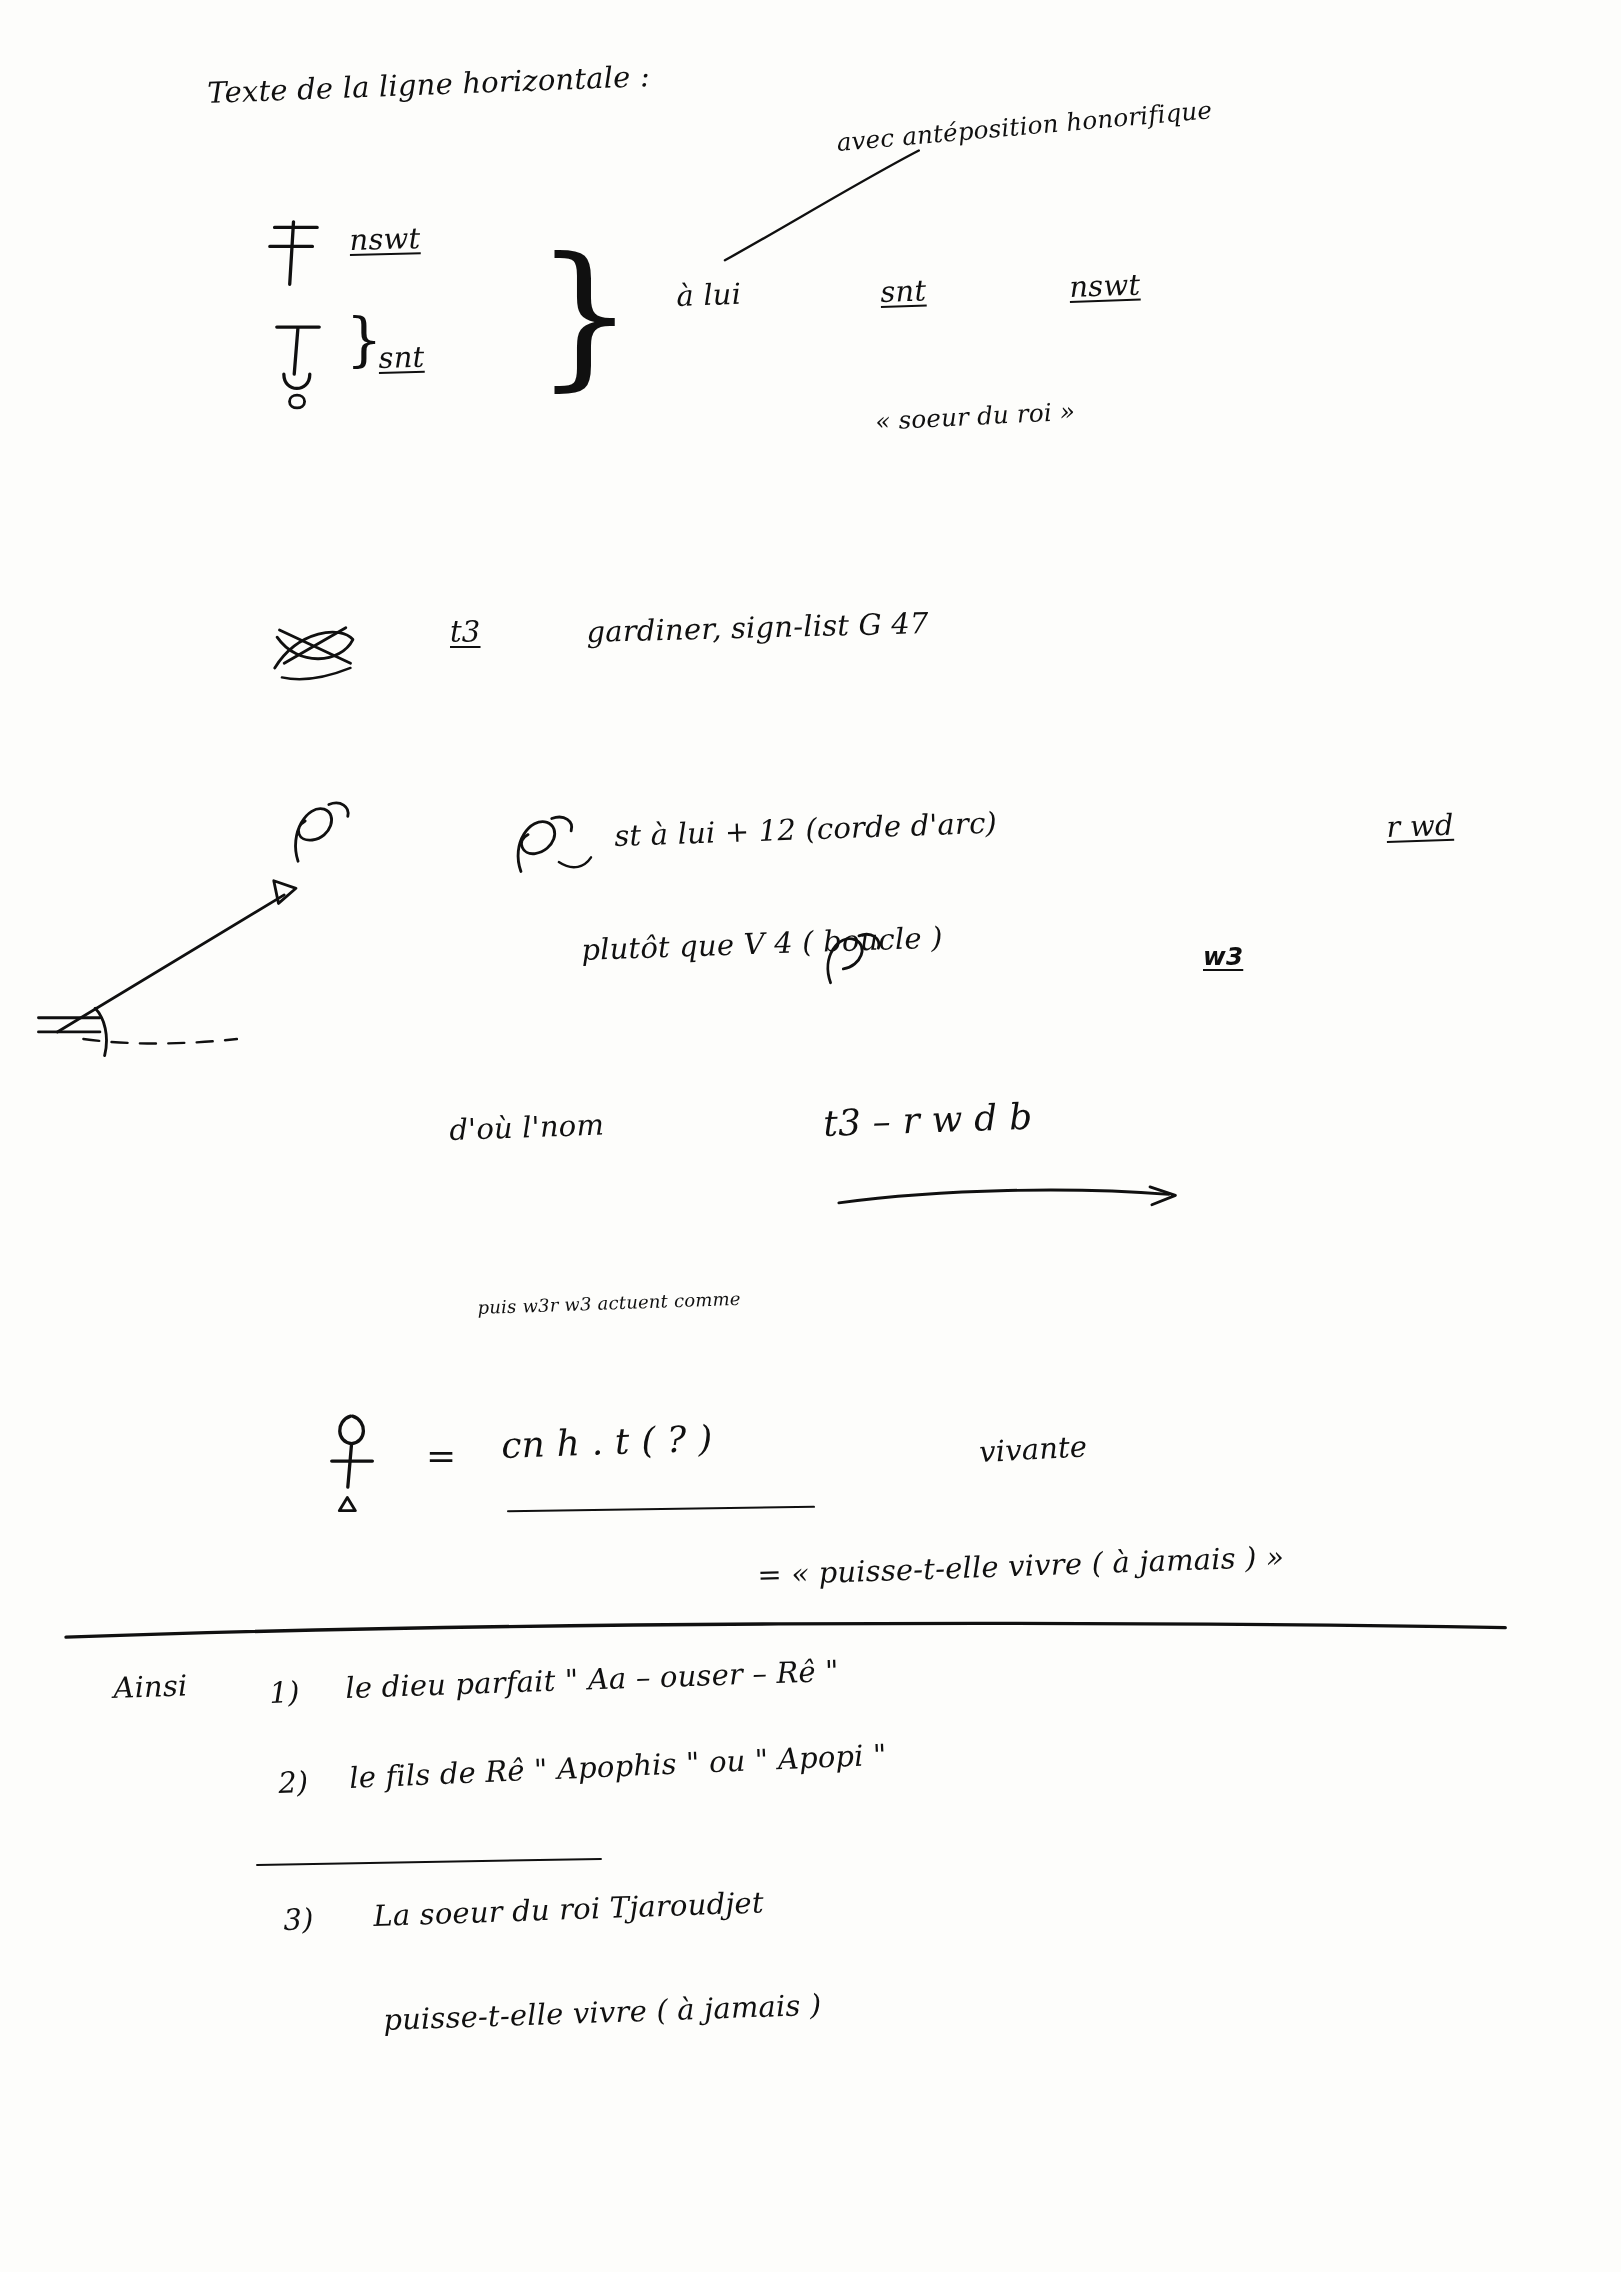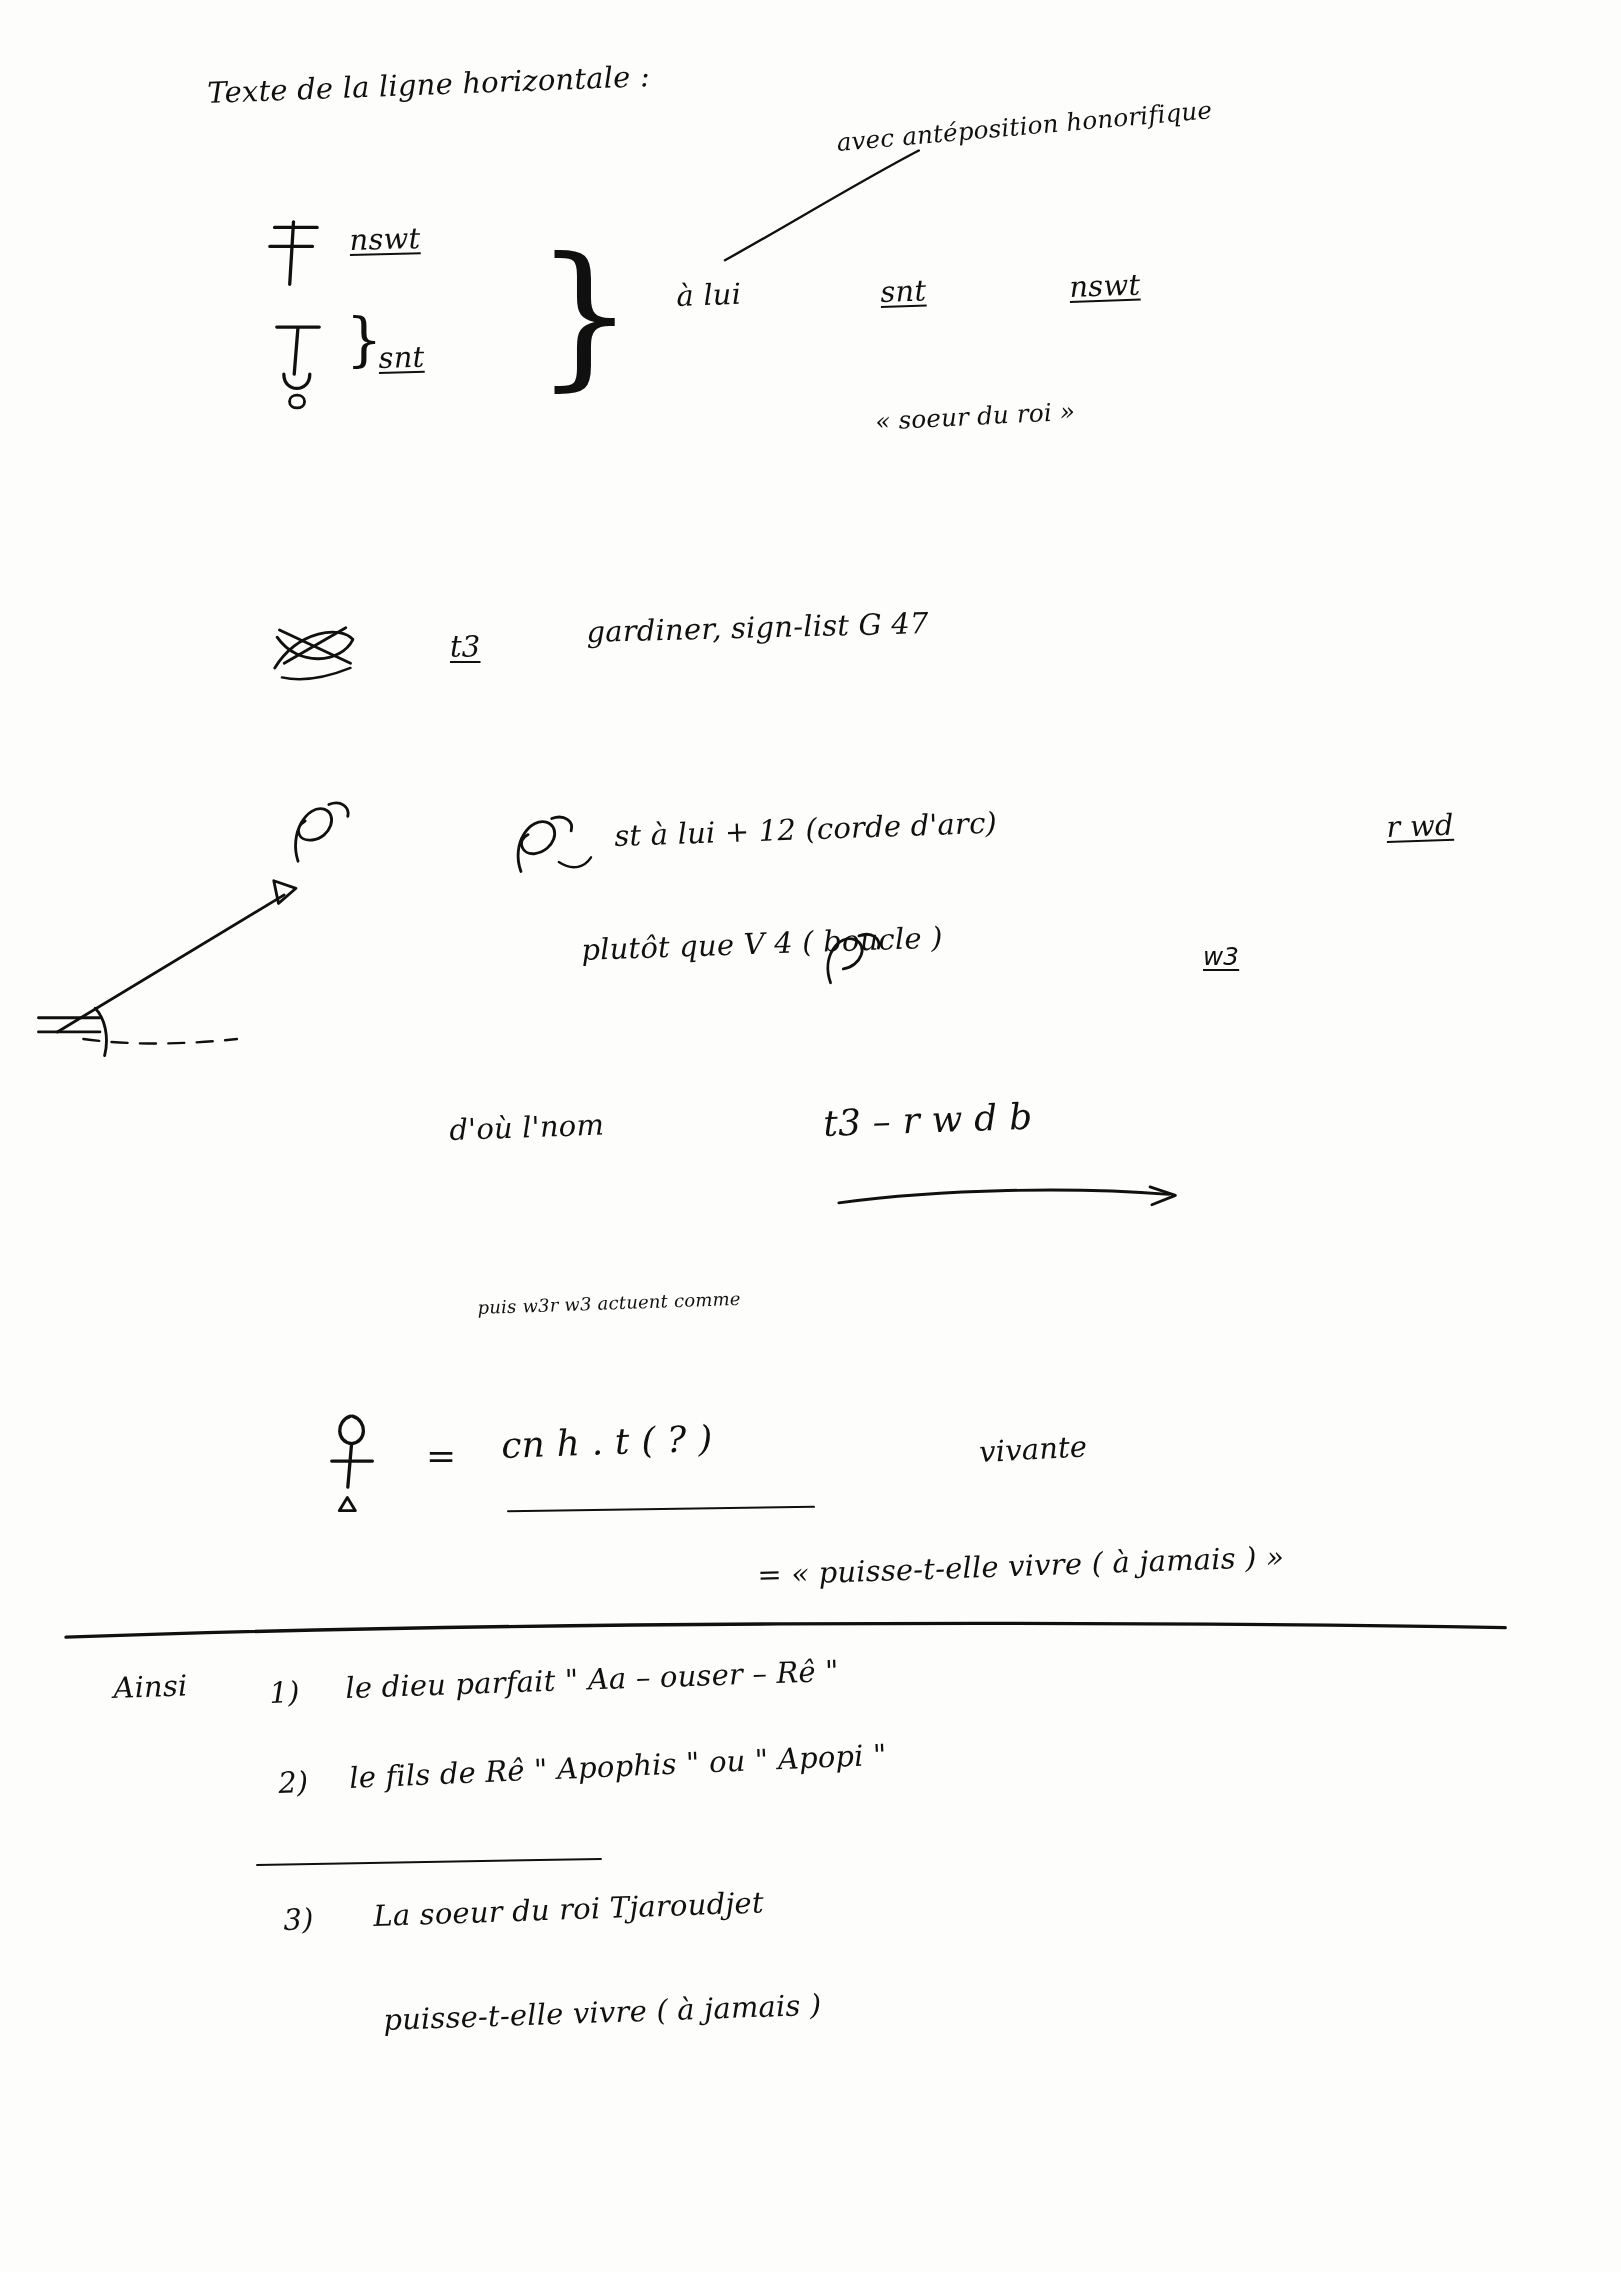--- a/index.html
+++ b/index.html
@@ -25,20 +25,21 @@
     position: absolute;
     font-family: "DejaVu Serif", serif;
     font-style: italic;
     color: #101010;
     white-space: nowrap;
     transform-origin: left bottom;
     letter-spacing: 0.2px;
   }
   .hw.sans {
     font-family: "DejaVu Sans", sans-serif;
+    font-weight: bold;
   }
   .u {
     text-decoration: underline;
     text-underline-offset: 3.8px;
     text-decoration-thickness: 1.9px;
   }
   .small { font-size: 18px; }
   .med   { font-size: 24.6px; }
   .big   { font-size: 29px; }
   .xbig  { font-size: 36px; }
@@ -99,21 +100,21 @@
   <div class="hw big u" style="left:1070px; top:270px; transform: rotate(-2deg);">nswt</div>
 
   <div class="hw med" style="left:876px; top:407px; transform: rotate(-3deg);">« soeur du roi »</div>
 
   <svg class="ink" style="left:270px; top:611px; width:90px; height:76px;" viewBox="0 0 190 160" width="90" height="76">
     <path d="M10 120 C 60 40, 150 30, 175 60 C 150 110, 60 120, 15 55" stroke-width="6"></path>
     <path d="M20 40 L170 110 M30 110 L160 35" stroke-width="6"></path>
     <path d="M25 140 C 70 150, 120 140, 170 120" stroke-width="5"></path>
   </svg>
 
-  <div class="hw big u" style="left:450px; top:630px;">t3</div>
+  <div class="hw big u" style="left:450px; top:615px;">t3</div>
 
   <div class="hw big" style="left:587px; top:615px; transform: rotate(-1.5deg);">gardiner, sign-list G 47</div>
 
   <svg class="ink" style="left:279px; top:795px; width:76px; height:71px;" viewBox="0 0 160 150" width="76" height="71">
     <path d="M40 140 C 20 80, 60 20, 95 30 C 125 40, 110 90, 70 95 C 40 99, 30 70, 55 55" stroke-width="6"></path>
     <path d="M105 20 C 130 10, 150 25, 145 45" stroke-width="6"></path>
   </svg>
 
   <svg class="ink" style="left:38px; top:876px; width:275px; height:189px;" viewBox="0 0 580 400" width="275" height="189">
     <path d="M520 40 L40 330" stroke-width="6"></path>

